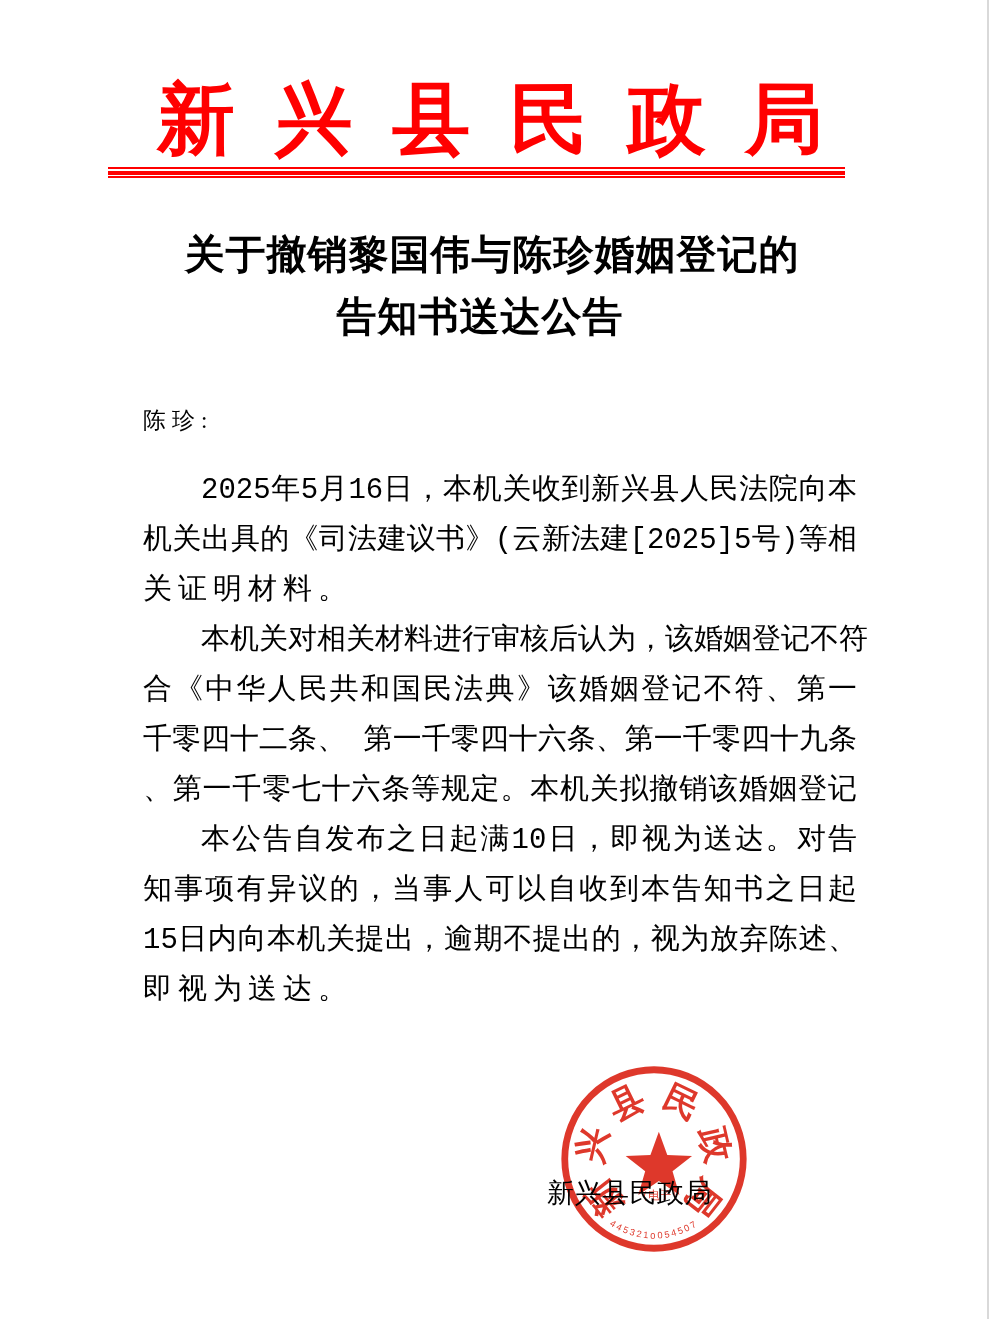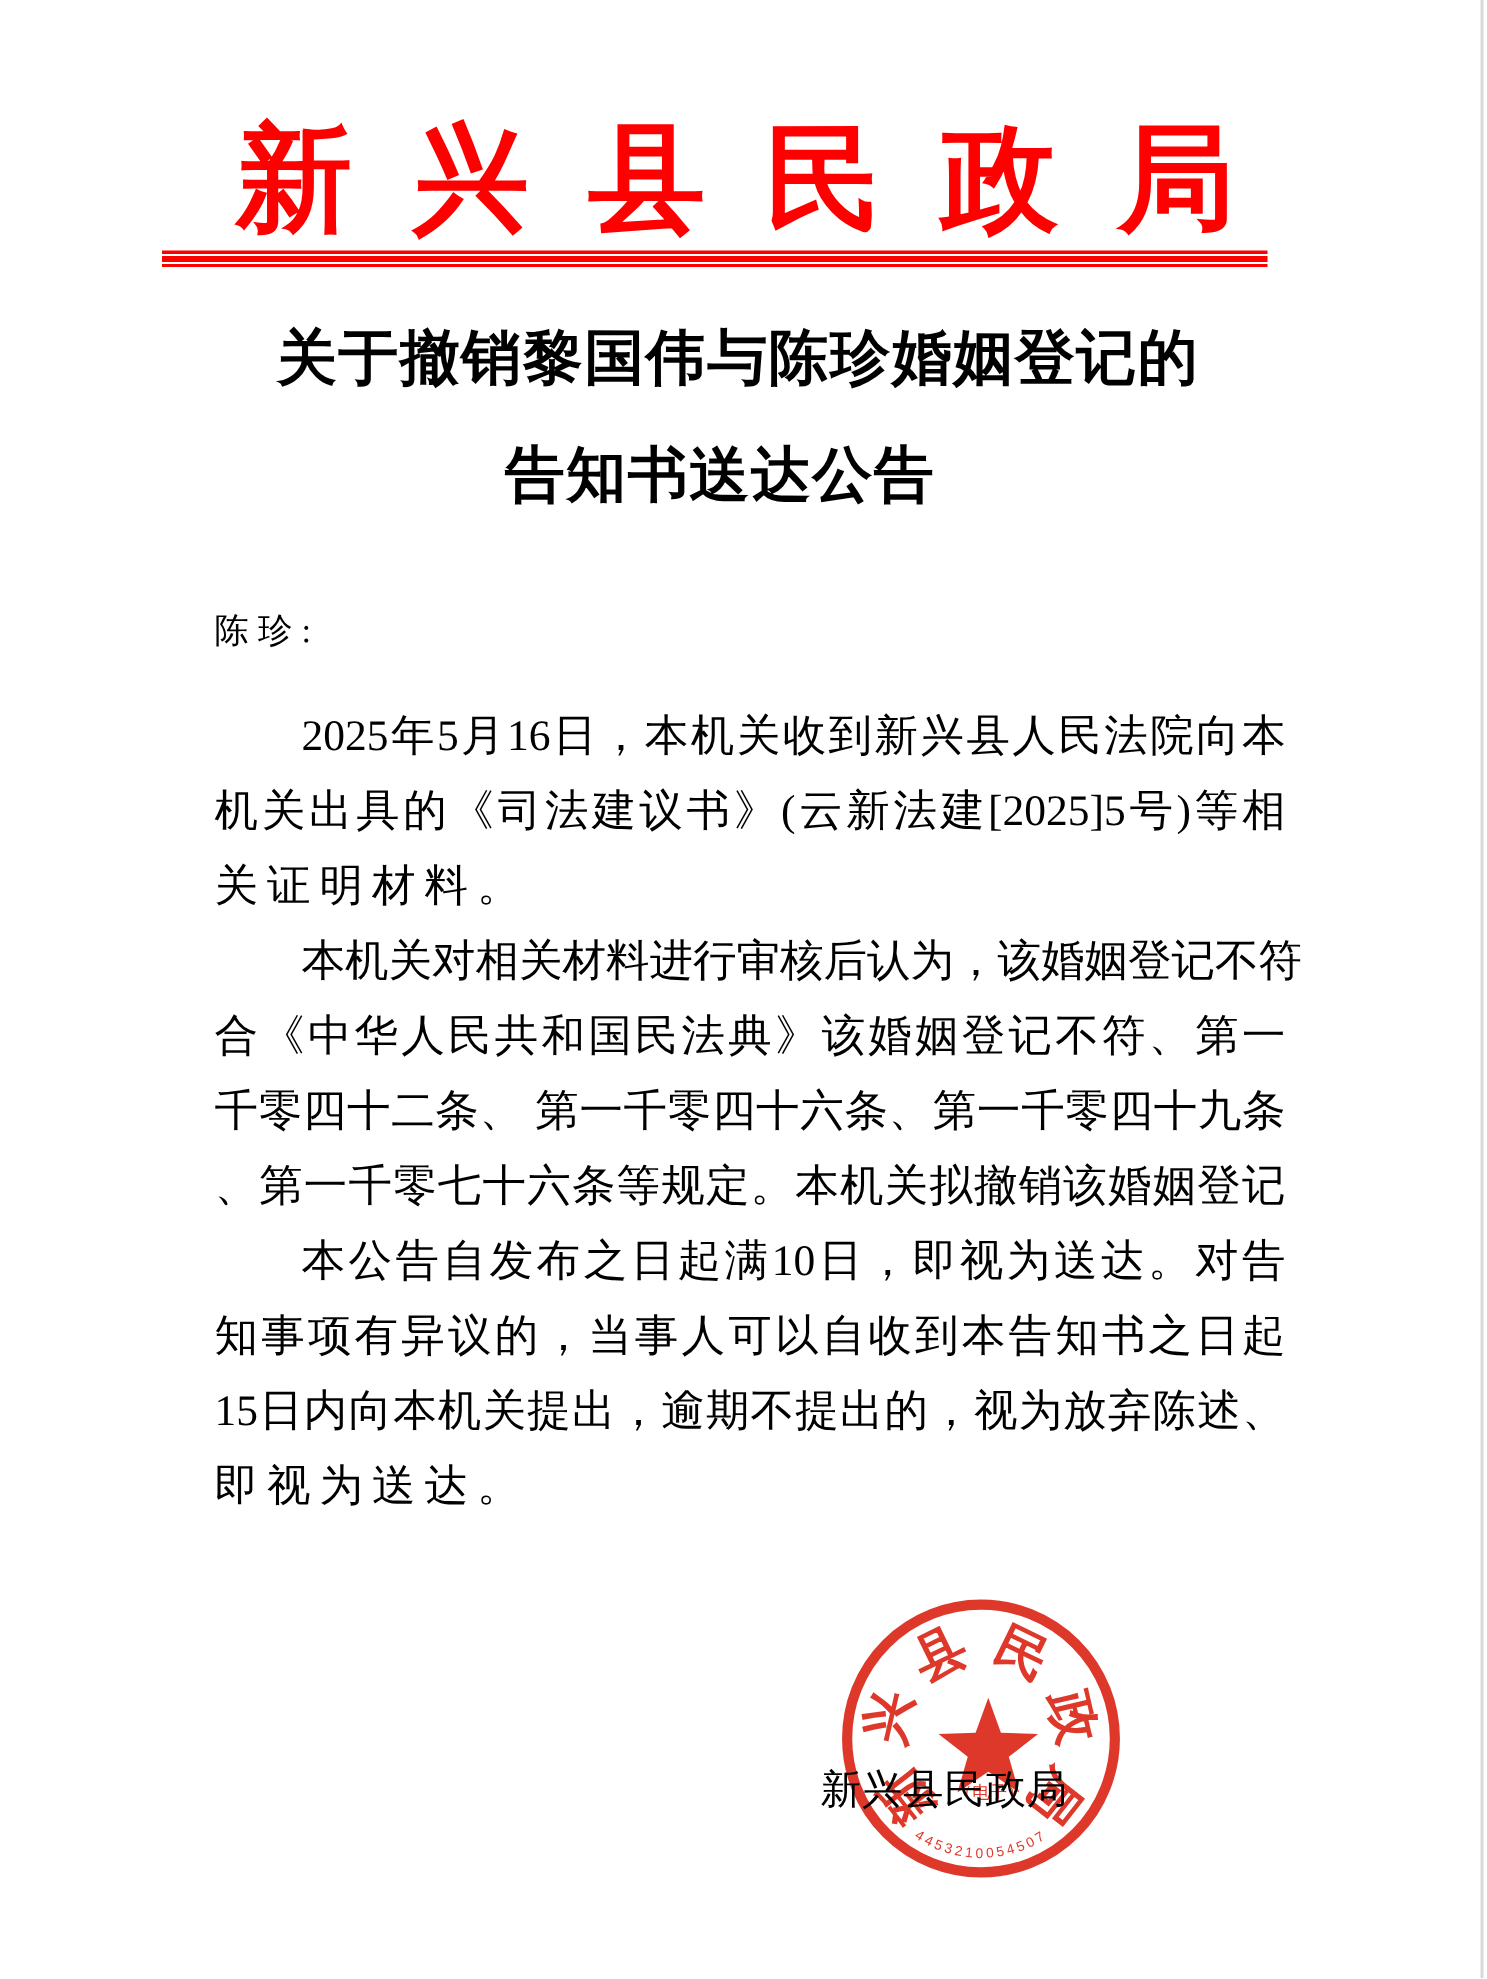--- a/index.html
+++ b/index.html
@@ -56,39 +56,40 @@
   
   .doc-title {
     position: absolute;
     left: 0; top: 0;
     width: 960px;
     text-align: center;
     font-weight: bold;
     font-size: 40px;
     letter-spacing: 1px;
   }
-  .doc-title.l1 { top: 211px; padding-left: 24px; }
+  .doc-title.l1 { top: 227px; padding-left: 24px; }
   .doc-title.l2 { top: 289px; }
   
   .salutation {
     position: absolute;
     left: 143px; top: 405px;
     font-size: 23px;
     letter-spacing: 6px;
   }
   .body-lines {
     position: absolute;
     left: 143px; top: 466px;
     width: 714px;
   }
   .body-line {
     height: 50px;
     line-height: 50px;
     font-size: 29px;
     white-space: nowrap;
+    font-family: Liberation Mono, monospace;
   }
   .body-line.justify {
     text-align: justify;
     text-align-last: justify;
   }
   .body-line.plain { letter-spacing: 6px; }
   .body-line.indent { padding-left: 58px; }
   
   .sig-org {
     position: absolute;

